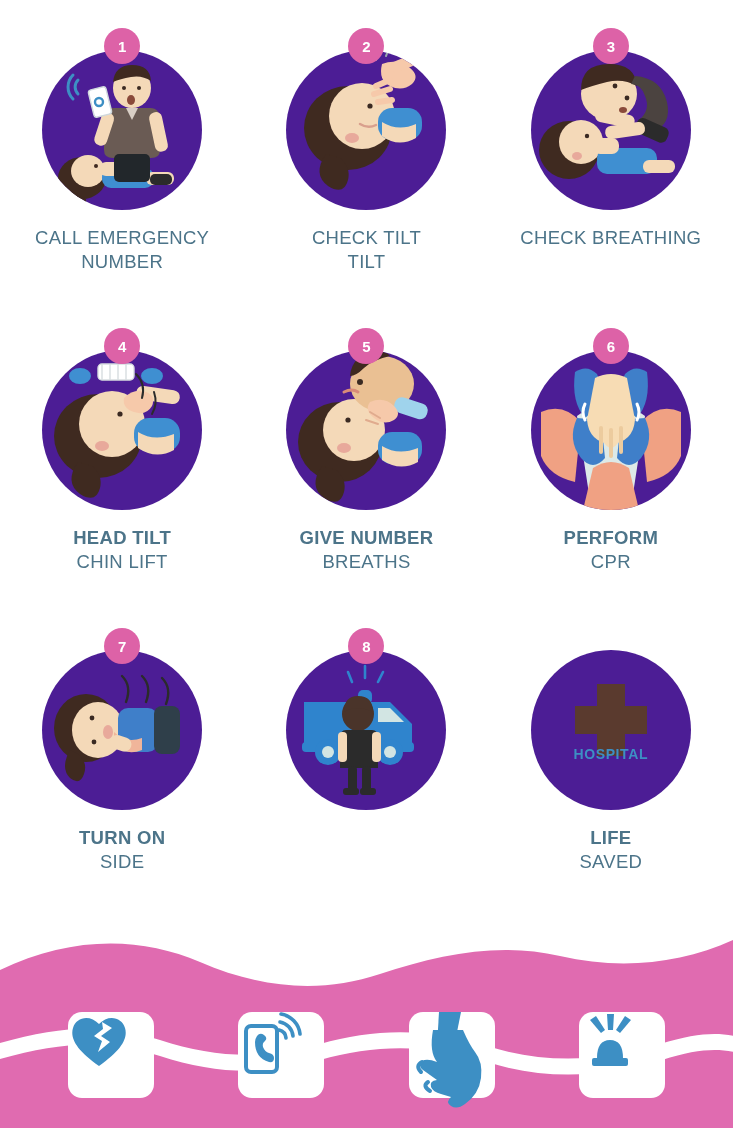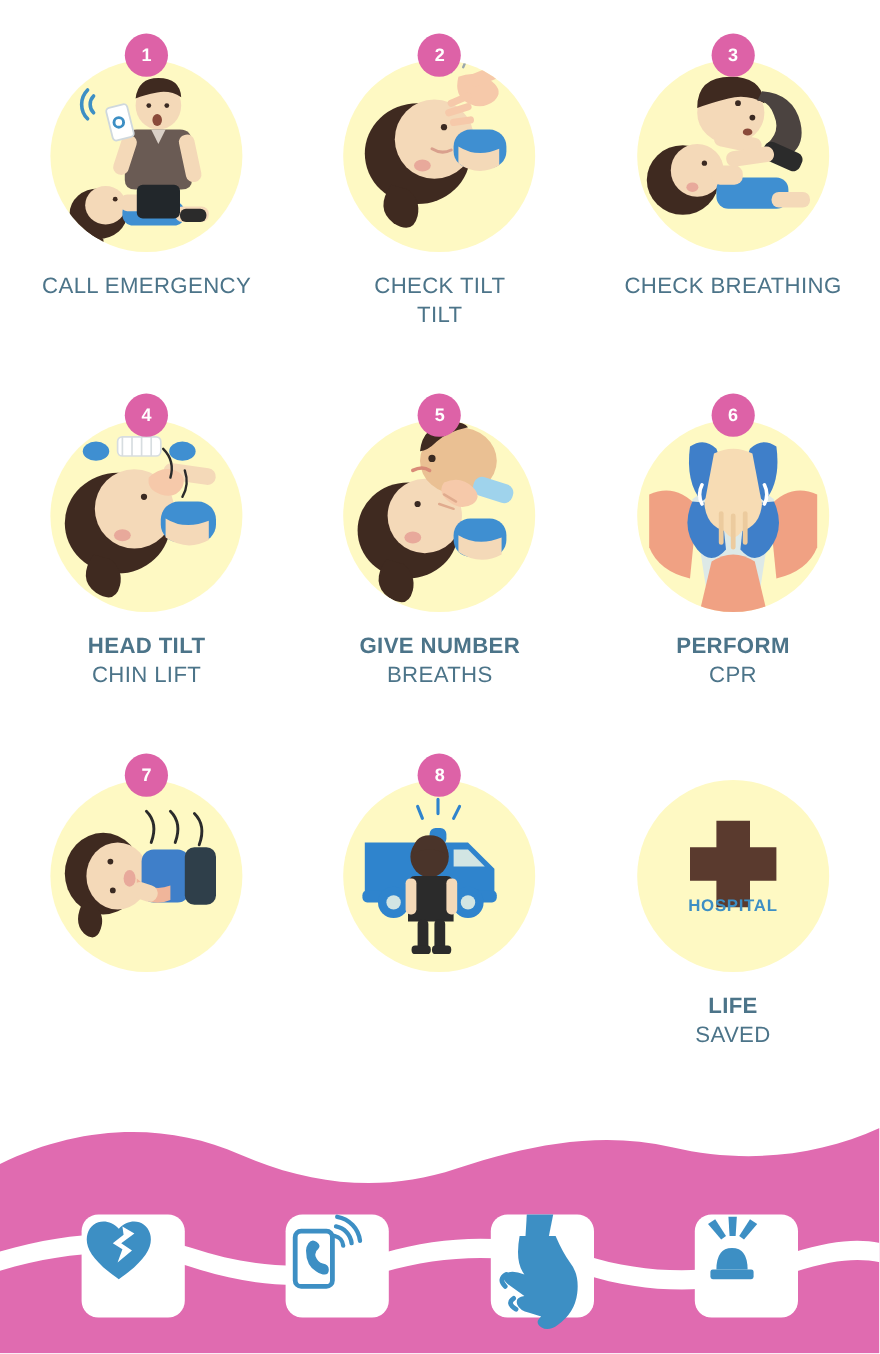--- a/index.html
+++ b/index.html
@@ -22,21 +22,21 @@
     box-sizing:border-box;
   }
   .step{
     position:relative;
     display:flex;flex-direction:column;align-items:center;
   }
   .badge-wrap{position:relative;height:202px;width:180px;}
   .circle{
     position:absolute;left:10px;top:22px;
     width:160px;height:160px;border-radius:50%;
-    background:#fef9c3;
+    background:#4c1d95;
     overflow:hidden;
   }
   .badge{
     position:absolute;left:50%;top:0;transform:translateX(-50%);
     width:36px;height:36px;border-radius:50%;
     background:#dd62a7;
     color:#fff;font-size:15px;font-weight:bold;
     display:flex;align-items:center;justify-content:center;
     z-index:6;letter-spacing:0;
   }
@@ -116,20 +116,21 @@
 
               <path d="M36 44 a10 10 0 0 1 0 -14" fill="none" stroke="#3d8fc4" stroke-width="3" stroke-linecap="round"></path>
               <path d="M31 49 a17 17 0 0 1 0 -24" fill="none" stroke="#3d8fc4" stroke-width="3" stroke-linecap="round"></path>
             </g>
           </svg>
         </div>
         <div class="badge">1</div>
       </div>
       <div class="caption">
         <span class="cap1">CALL EMERGENCY</span>
+        <span class="cap2">NUMBER</span>
       </div>
     </div>
 
     <div class="step">
       <div class="badge-wrap">
         <div class="circle">
           <svg class="art" viewBox="0 0 160 160">
             <ellipse cx="62" cy="78" rx="44" ry="42" fill="#3f2a20"></ellipse>
             <ellipse cx="76" cy="66" rx="33" ry="33" fill="#f4d9b8"></ellipse>
             <path d="M40 104 q-14 20 2 32 q16 10 20 -6 q3 -13 -8 -22z" fill="#3f2a20"></path>
@@ -290,20 +291,24 @@
             <rect x="112" y="56" width="26" height="48" rx="8" fill="#2f3f4a"></rect>
             <path d="M72 96 q14 10 28 4 l0 -12 q-16 6 -28 -6z" fill="#f0b59a"></path>
             <rect x="68" y="86" width="22" height="14" rx="7" fill="#f4d9b8" transform="rotate(18 78 92)"></rect>
 
             <path d="M84 52 q6 -16 -4 -26" stroke="#2b2b2b" stroke-width="2.4" fill="none" stroke-linecap="round"></path>
             <path d="M104 52 q6 -16 -4 -26" stroke="#2b2b2b" stroke-width="2.4" fill="none" stroke-linecap="round"></path>
             <path d="M124 54 q6 -16 -4 -26" stroke="#2b2b2b" stroke-width="2.4" fill="none" stroke-linecap="round"></path>
           </svg>
         </div>
         <div class="badge">7</div>
+      </div>
+      <div class="caption">
+        <span class="cap1 reg">TURN ON</span>
+        <span class="cap2">SIDE</span>
       </div>
     </div>
 
     <div class="step">
       <div class="badge-wrap">
         <div class="circle">
           <svg class="art" viewBox="0 0 160 160">
 
             <path d="M18 52 h66 v44 h-66z" fill="#2f84cd"></path>
             <path d="M84 52 h20 l22 22 v22 h-42z" fill="#2f84cd"></path>

